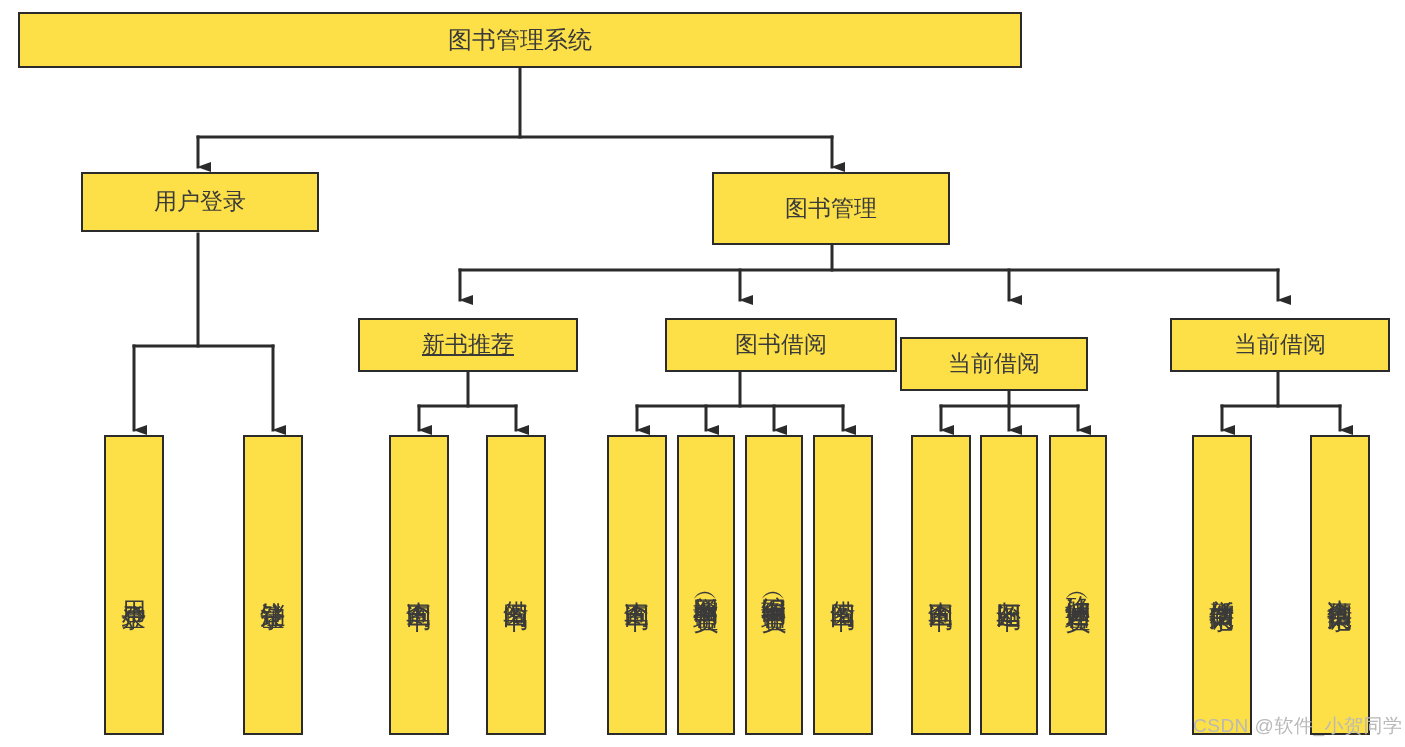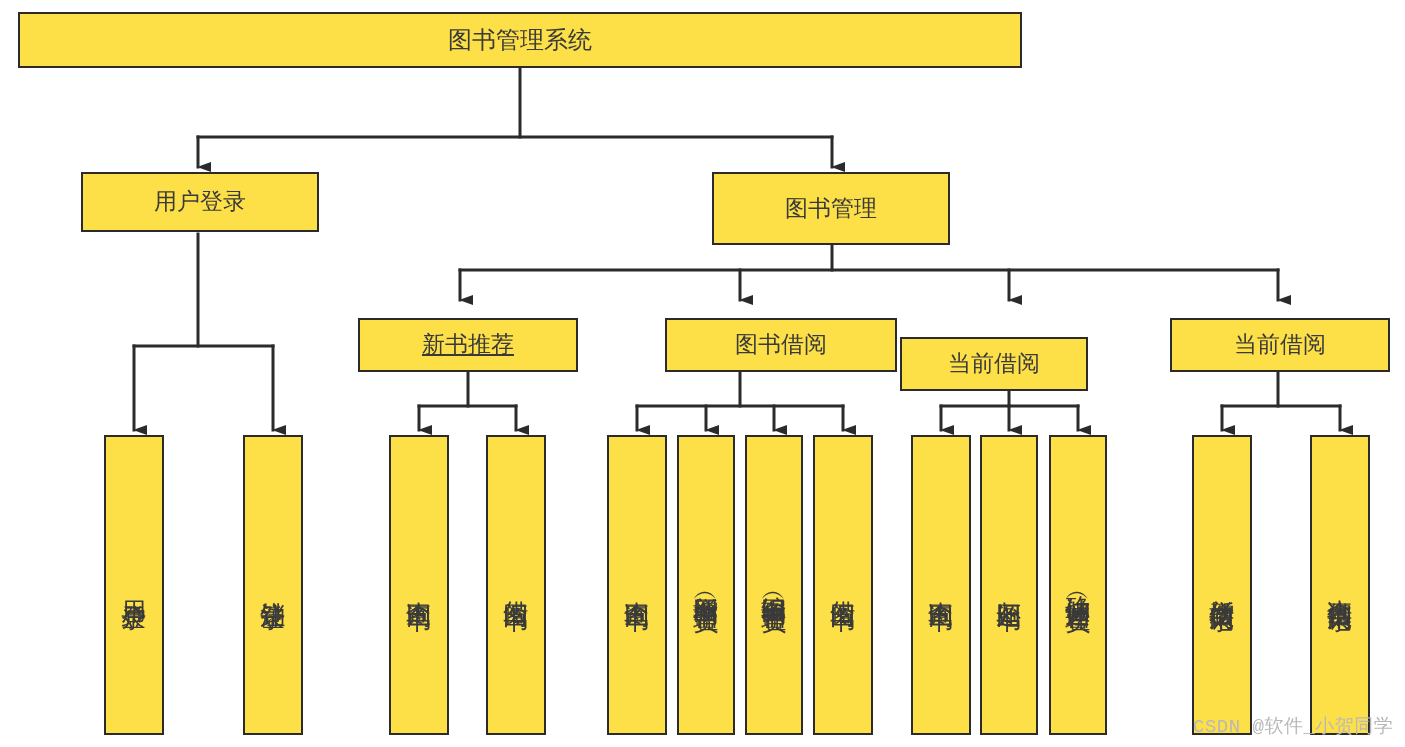--- a/index.html
+++ b/index.html
@@ -188,15 +188,15 @@
     <span class="label">确认归还（管理员）</span>
   </div>
 
   <div class="node vert" style="left:1192px; top:435px; width:60px; height:300px;">
     <span class="label">新增借阅记录</span>
   </div>
   <div class="node vert" style="left:1310px; top:435px; width:60px; height:300px;">
     <span class="label">查询借阅记录</span>
   </div>
 
-  <div class="watermark" style="left:1193px; top:713px;font-family:Liberation Mono, monospace;">CSDN @软件_小贺同学</div>
+  <div class="watermark" style="left:1193px; top:713px;">CSDN @软件_小贺同学</div>
 
 </div>
 
 </body></html>

